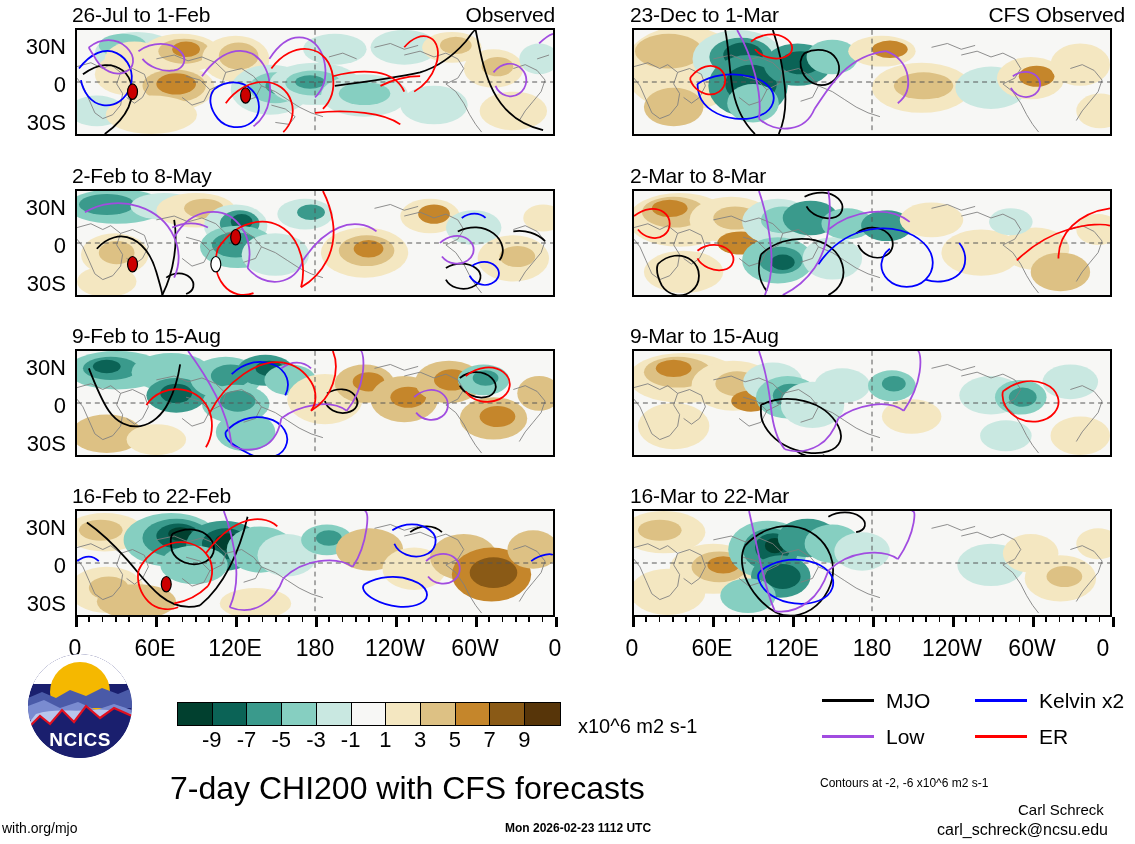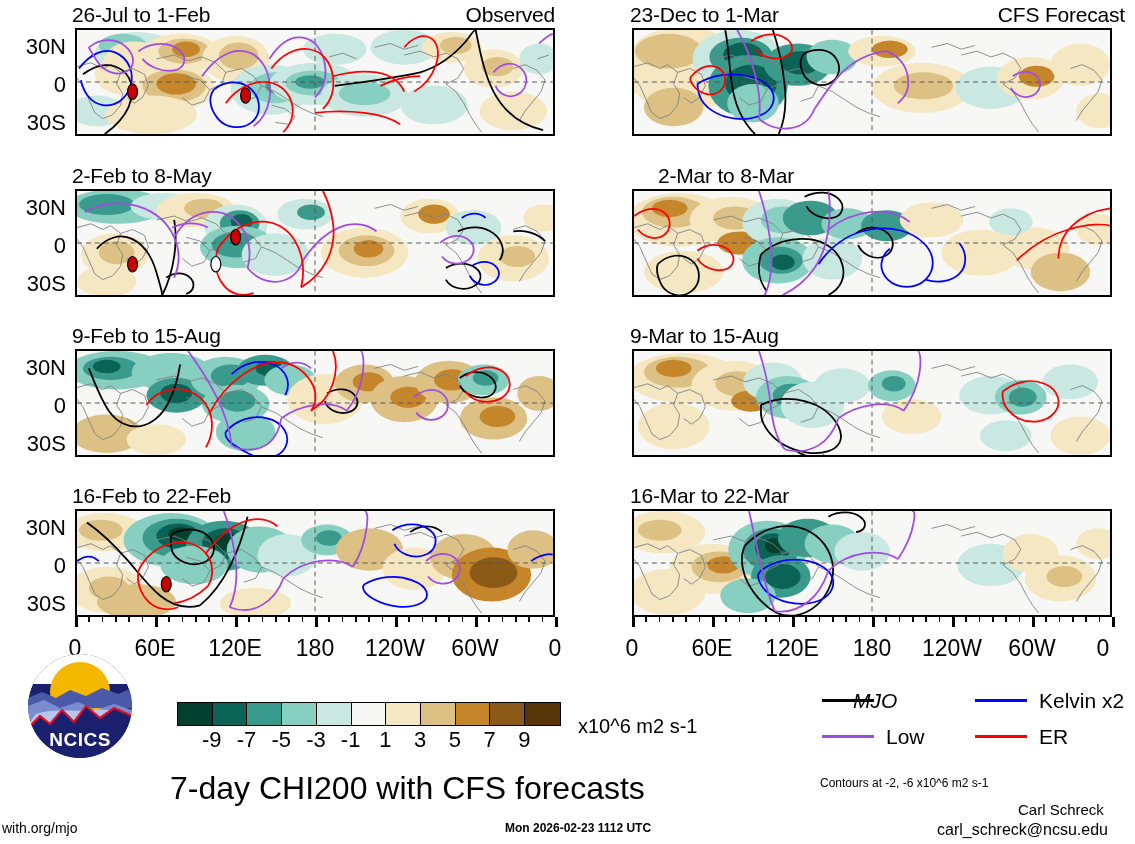--- a/index.html
+++ b/index.html
@@ -127,21 +127,21 @@
       <g>
         <ellipse cx="56" cy="64" rx="5" ry="8" fill="#c00" stroke="#000" stroke-width="1.2"></ellipse>
         <ellipse cx="170" cy="68" rx="5" ry="8" fill="#c00" stroke="#000" stroke-width="1.2"></ellipse>
       </g>
     </svg>
   </div>
 </div>
 
 <div class="panel">
   <div class="ptitle" style="left:630px;top:4px;">23-Dec to 1-Mar</div>
-  <div class="ptitle" style="left:965px;top:4px;width:160px;text-align:right;">CFS Forecast</div>
+  <div class="ptitle" style="left:965px;top:4px;width:160px;text-align:right;">CFS Observed</div>
   <div class="mapbox" style="left:632px;top:28px;width:480px;height:108px;">
     <svg class="mapinner" viewBox="0 0 480 108" preserveAspectRatio="none">
       <rect width="480" height="108" fill="#f7f7f5"></rect>
       <g>
         <ellipse cx="50" cy="40" rx="60" ry="44" fill="#f4e7c1"></ellipse>
         <ellipse cx="35" cy="22" rx="34" ry="18" fill="#ddc184"></ellipse>
         <ellipse cx="40" cy="80" rx="30" ry="20" fill="#ddc184"></ellipse>
         <ellipse cx="105" cy="30" rx="46" ry="30" fill="#c9e8e1"></ellipse>
         <ellipse cx="108" cy="28" rx="32" ry="20" fill="#3a9a8c"></ellipse>
         <ellipse cx="110" cy="26" rx="20" ry="13" fill="#0b6356"></ellipse>
@@ -272,21 +272,21 @@
       <g>
         <ellipse cx="56" cy="76" rx="5" ry="8" fill="#c00" stroke="#000" stroke-width="1.2"></ellipse>
         <ellipse cx="160" cy="48" rx="5" ry="8" fill="#c00" stroke="#000" stroke-width="1.2"></ellipse>
         <ellipse cx="140" cy="76" rx="5" ry="8" fill="#fff" stroke="#000" stroke-width="1.2"></ellipse>
       </g>
     </svg>
   </div>
 </div>
 
 <div class="panel">
-  <div class="ptitle" style="left:658px;top:165px;">2-Mar to 8-Mar</div>
+  <div class="ptitle" style="left:630px;top:165px;">2-Mar to 8-Mar</div>
   <div class="mapbox" style="left:632px;top:189px;width:480px;height:108px;">
     <svg class="mapinner" viewBox="0 0 480 108" preserveAspectRatio="none">
       <rect width="480" height="108" fill="#f7f7f5"></rect>
       <g>
         <ellipse cx="46" cy="30" rx="52" ry="28" fill="#f4e7c1"></ellipse>
         <ellipse cx="40" cy="22" rx="32" ry="16" fill="#ddc184"></ellipse>
         <ellipse cx="36" cy="18" rx="18" ry="9" fill="#c5862b"></ellipse>
         <ellipse cx="98" cy="30" rx="42" ry="24" fill="#f4e7c1"></ellipse>
         <ellipse cx="102" cy="28" rx="22" ry="12" fill="#ddc184"></ellipse>
         <ellipse cx="108" cy="54" rx="24" ry="12" fill="#c5862b"></ellipse>
@@ -691,21 +691,21 @@
     <span style="position: absolute; left: 257.818px; width: 40px; text-align: center;">5</span>
     <span style="position: absolute; left: 292.545px; width: 40px; text-align: center;">7</span>
     <span style="position: absolute; left: 327.273px; width: 40px; text-align: center;">9</span>
   </div>
 <div class="cbunits" style="left:578px;top:716px;">x10^6 m2 s-1</div>
 
 <div class="maintitle" style="left:170px;top:772px;">7-day CHI200 with CFS forecasts</div>
 <div class="small" style="left:505px;top:822px;font-weight:bold;font-size:12px;">Mon 2026-02-23 1112 UTC</div>
 
 <div class="legline" id="leg-line-0" style="left:822px;top:699px;width:52px;background:#000000;"></div>
-<div class="legtxt" style="left:853px;top:690px;font-style:italic;">MJO</div>
+<div class="legtxt" style="left:886px;top:690px;">MJO</div>
 
 <div class="legline" id="leg-line-1" style="left:975px;top:699px;width:52px;background:#0000ff;"></div>
 <div class="legtxt" style="left:1039px;top:690px;">Kelvin x2</div>
 
 <div class="legline" id="leg-line-2" style="left:822px;top:735px;width:52px;background:#a14ce0;"></div>
 <div class="legtxt" style="left:886px;top:726px;">Low</div>
 
 <div class="legline" id="leg-line-3" style="left:975px;top:735px;width:52px;background:#ff0000;"></div>
 <div class="legtxt" style="left:1039px;top:726px;">ER</div>
 

